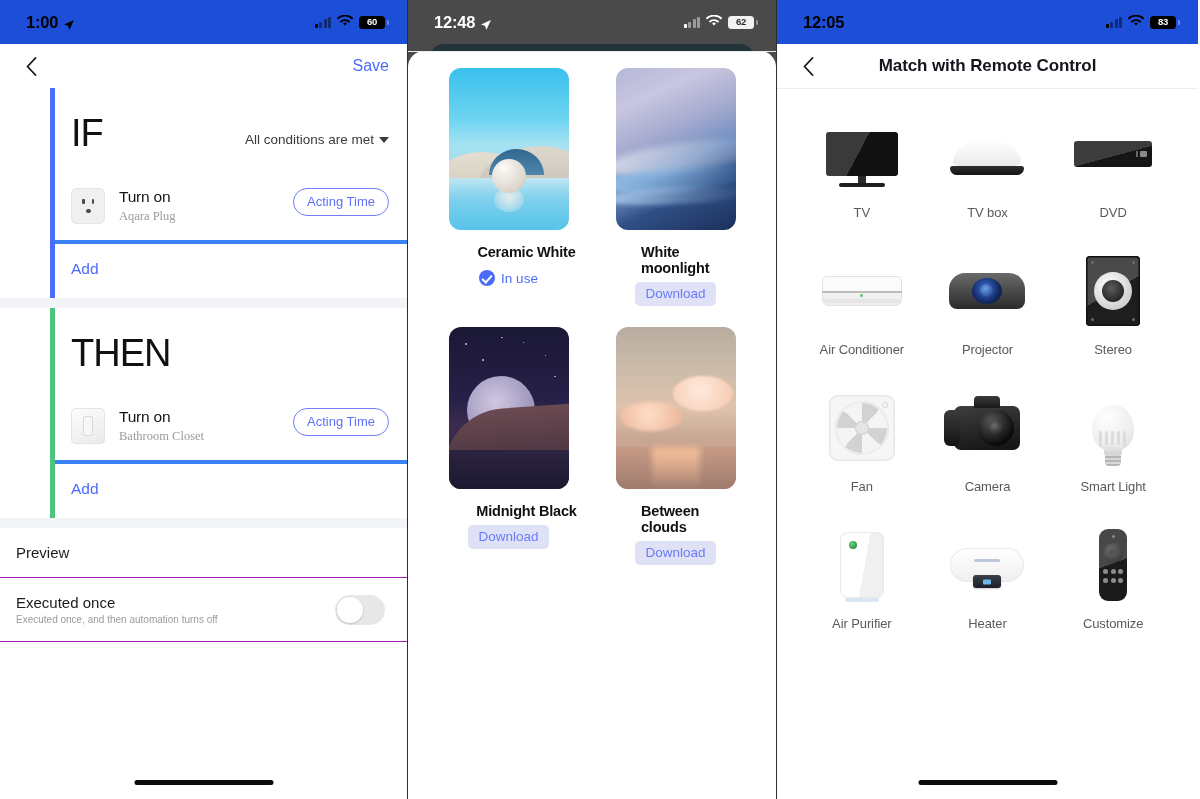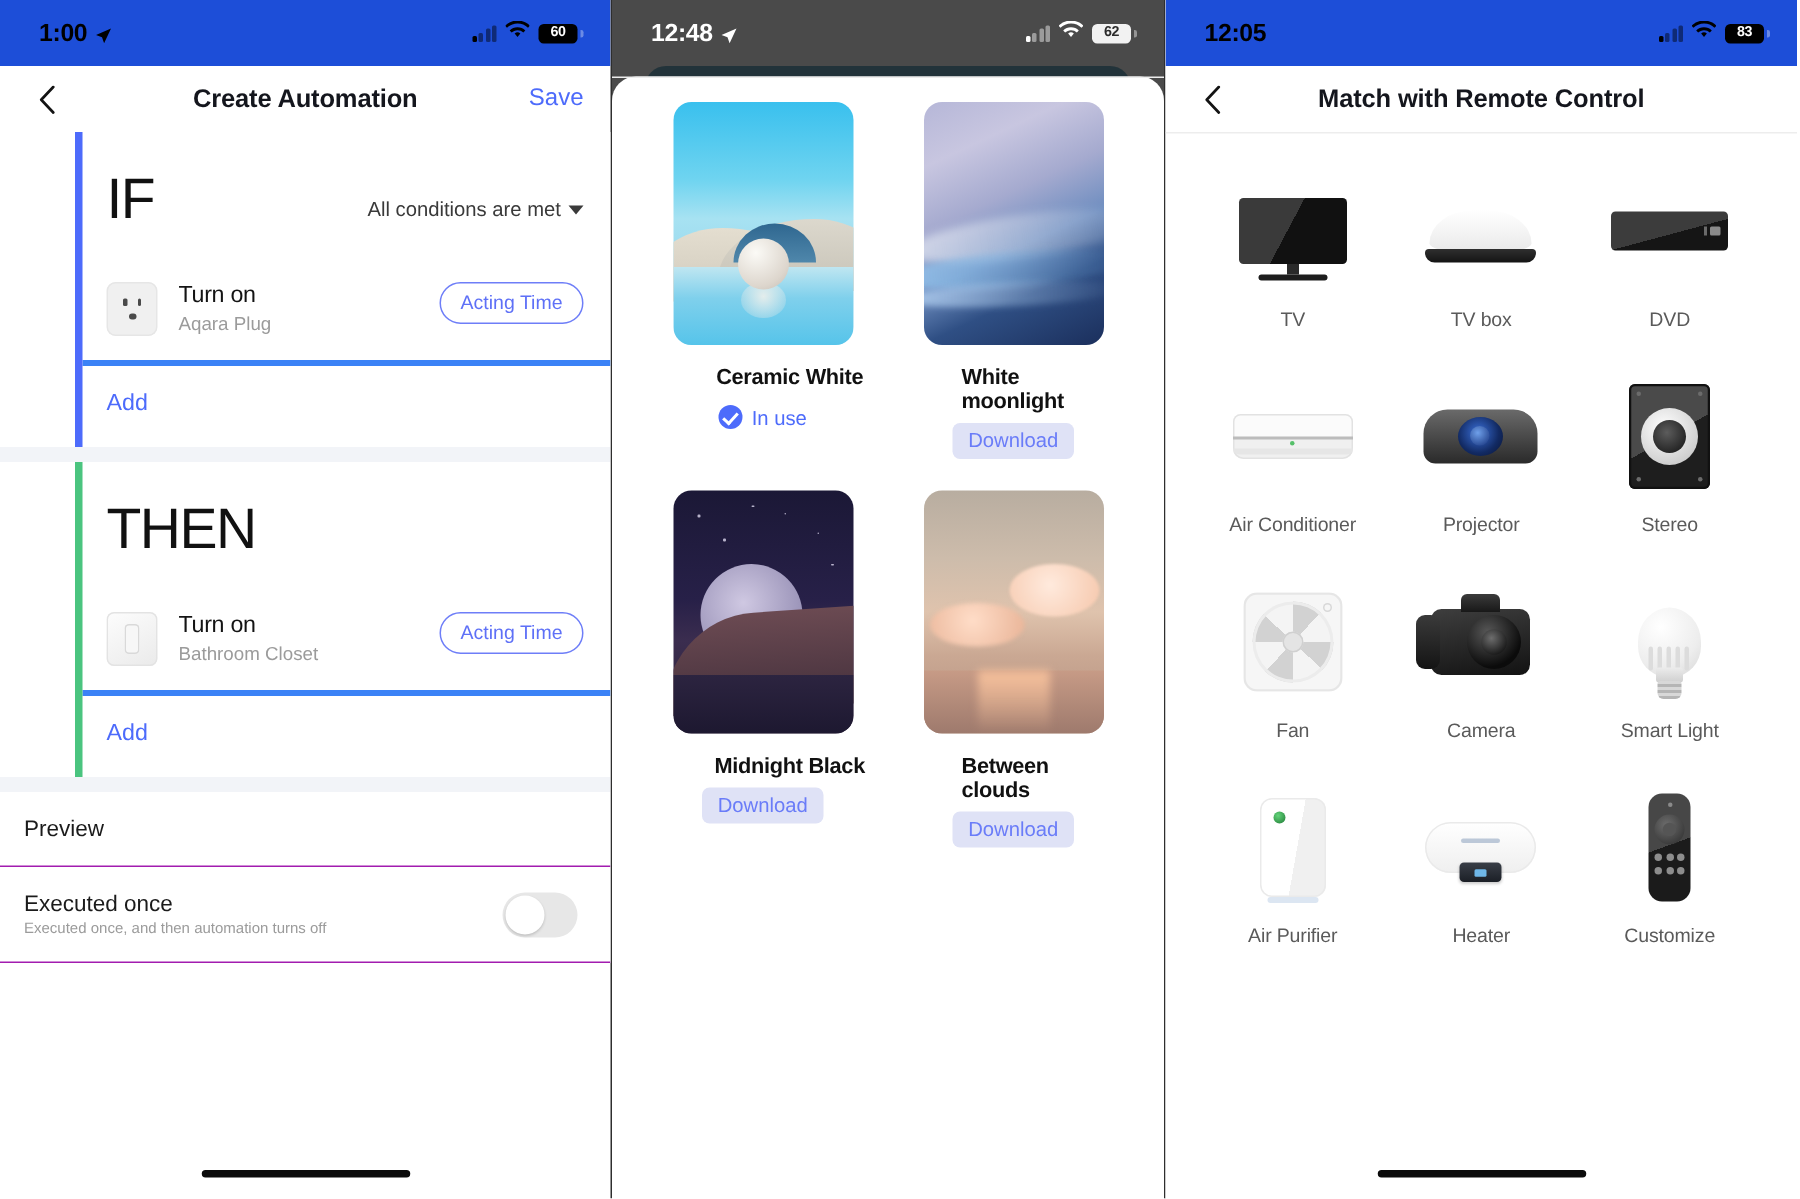--- a/index.html
+++ b/index.html
@@ -61,21 +61,21 @@
   .sect-kw { font-size:38px; font-weight:400; color:#111; letter-spacing:-1px; line-height:1; }
   .cond-sel { font-size:13.5px; color:#3a3a3a; display:flex; align-items:center; gap:5px; padding-bottom:5px; }
   .caret { width:0;height:0;border-left:5px solid transparent;border-right:5px solid transparent;
            border-top:6px solid #3a3a3a; display:inline-block; }
 
   .dev-row { display:flex; align-items:flex-start; padding:14px 18px 16px 16px; gap:14px;
              border-bottom:4px solid #3b82f6; }
   .dev-icon { width:34px; height:36px; flex:0 0 34px; border-radius:6px; position:relative; }
   .dev-text { flex:1 1 auto; }
   .dev-title { font-size:15.5px; color:#141414; font-weight:400; letter-spacing:-0.2px; }
-  .dev-sub { font-size:12.5px; color:#9b9b9b; margin-top:3px; }
+  .dev-sub { font-size:12.5px; color:#9b9b9b; margin-top:3px;font-family:Liberation Serif, serif; }
   .pill { border:1.3px solid #6e7ef8; color:#5e70f7; border-radius:40px; font-size:13px;
           padding:5px 13px 6px; white-space:nowrap; }
   .add-row { padding:16px 18px 20px 16px; }
   .add-link { color:#4d6bfb; font-size:15.5px; }
   .sect-gap { height:10px; background:#f2f4f8; }
 
   
   .plug-body { position:absolute; inset:0; background:#f0f0f0; border-radius:6px;
                box-shadow:inset 0 0 0 1px #e6e6e6; }
   .plug-body .h1,.plug-body .h2,.plug-body .h3 { position:absolute; background:#4a4a4a; border-radius:1px; }
@@ -305,21 +305,20 @@
         </span>
       </div>
     </div>
 
     <div class="navbar">
       <div class="back-btn">
         <svg width="11" height="19" viewBox="0 0 11 19">
             <path d="M9.5 1 1.5 9.5 9.5 18" stroke="#141414" stroke-width="1.8" fill="none" stroke-linecap="round" stroke-linejoin="round"></path>
           </svg>
       </div>
-      <div class="nav-title">Create Automation</div>
       <div class="nav-action">Save</div>
     </div>
 
     <div class="auto-scroll">
 
       <div class="sect if-sect">
         <div class="rail"></div>
         <div class="sect-inner">
           <div class="sect-head">
             <div class="sect-kw">IF</div>

